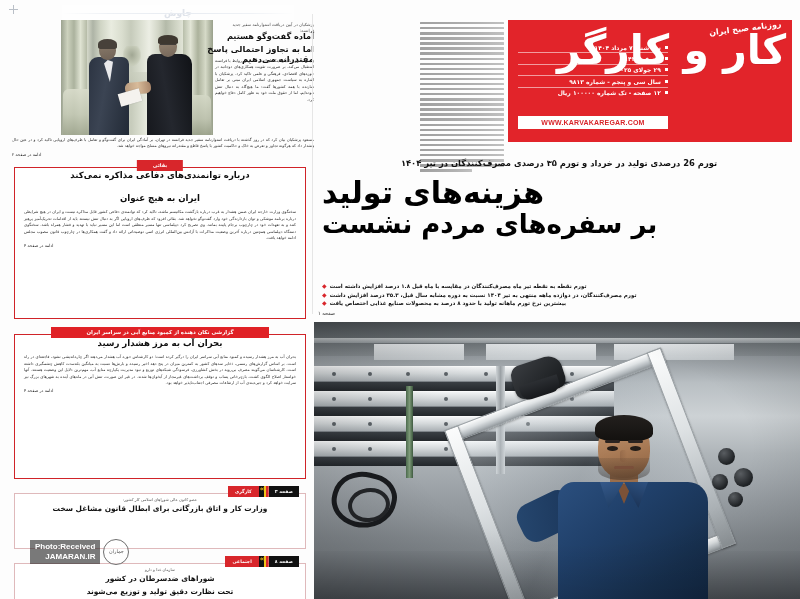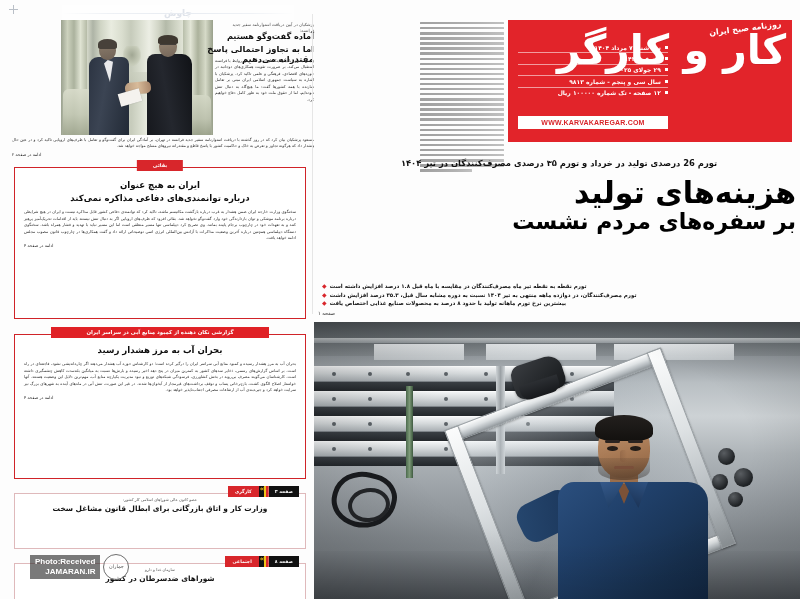--- a/index.html
+++ b/index.html
@@ -291,21 +291,21 @@
   }
   .sec-badge .nm {
     background: #d8262b; color: #fff;
     font-size: 4.6px; font-weight: bold;
     padding: 0 7px; display: flex; align-items: center;
     direction: rtl;
   }
 
   
   .watermark {
-    position: absolute; left: 24px; bottom: 15px;
+    position: absolute; left: 24px; bottom: 30px;
     display: flex; align-items: center; gap: 3px;
     z-index: 40;
   }
   .wm-logo {
     width: 26px; height: 26px; border-radius: 50%;
     border: 1px solid #6f6f6f;
     background: rgba(255,255,255,.55);
     display: flex; align-items: center; justify-content: center;
     font-size: 5px; color: #555; direction: rtl;
     line-height: 1.1; text-align: center;
@@ -378,29 +378,29 @@
   .main-kicker {
     position: absolute; left: 322px; top: 158px;
     width: 474px;
     font-size: 8.4px; font-weight: bold; color: #111;
     direction: rtl; text-align: center;
     letter-spacing: -.2px;
   }
   .main-head {
     position: absolute; left: 322px; top: 176px;
     width: 474px;
-    direction: rtl; text-align: right;
+    direction: rtl; text-align: left;
     color: #000;
   }
   .main-head .l1 {
     font-size: 30px; font-weight: bold; line-height: 1.12;
     letter-spacing: -1px; display: block;
   }
   .main-head .l2 {
-    font-size: 22px; font-weight: bold; line-height: 1.12;
+    font-size: 26px; font-weight: bold; line-height: 1.12;
     letter-spacing: -1px; display: block;
   }
   .main-bullets {
     position: absolute; left: 322px; top: 282px;
     width: 474px;
     direction: rtl; text-align: right;
   }
   .main-bullets .b {
     display: flex; align-items: flex-start; justify-content: flex-end;
     gap: 3px;
@@ -678,29 +678,29 @@
       <div class="body-text">رئیس جمهور با بیان اینکه ایران از گسترش روابط با فرانسه استقبال می‌کند، بر ضرورت تقویت همکاری‌های دوجانبه در حوزه‌های اقتصادی، فرهنگی و علمی تاکید کرد. پزشکیان با اشاره به سیاست جمهوری اسلامی ایران مبنی بر تعامل سازنده با همه کشورها گفت: ما هیچ‌گاه به دنبال تنش نبوده‌ایم، اما از حقوق ملت خود به طور کامل دفاع خواهیم کرد.</div>
     </div>
 
     <div class="lead-body-wide">
       <div class="body-text">مسعود پزشکیان بیان کرد که در روز گذشته با دریافت استوارنامه سفیر جدید فرانسه در تهران، بر آمادگی ایران برای گفت‌وگو و تعامل با طرف‌های اروپایی تاکید کرد و در عین حال هشدار داد که هرگونه تجاوز و تعرض به خاک و حاکمیت کشور با پاسخ قاطع و مقتدرانه نیروهای مسلح مواجه خواهد شد.</div>
       <div class="cont-link">ادامه در صفحه ۲</div>
     </div>
 
     <div class="card" style="left:8px; top:163px; width:292px; height:152px;">
       <div class="card-tag">بقائی</div>
+      <div class="card-head" style="padding:1px 8px 0;">درباره توانمندی‌های دفاعی مذاکره نمی‌کند</div>
       <div class="card-head" style="padding:11px 10px 0;">ایران به هیچ عنوان</div>
-      <div class="card-head" style="padding:1px 8px 0;">درباره توانمندی‌های دفاعی مذاکره نمی‌کند</div>
       <div class="body-text" style="padding:5px 9px 0;">سخنگوی وزارت خارجه ایران ضمن هشدار به غرب درباره بازگشت مکانیسم ماشه، تاکید کرد که توانمندی دفاعی کشور قابل مذاکره نیست و ایران در هیچ شرایطی درباره برنامه موشکی و توان بازدارندگی خود وارد گفت‌وگو نخواهد شد. بقائی افزود که طرف‌های اروپایی اگر به دنبال تنش نیستند باید از اقدامات تحریک‌آمیز پرهیز کنند و به تعهدات خود در چارچوب برجام پایبند بمانند. وی تصریح کرد دیپلماسی تنها مسیر منطقی است اما این مسیر نباید با تهدید و فشار همراه باشد. سخنگوی دستگاه دیپلماسی همچنین درباره آخرین وضعیت مذاکرات با آژانس بین‌المللی انرژی اتمی توضیحاتی ارائه داد و گفت همکاری‌ها در چارچوب قانون مصوب مجلس ادامه خواهد یافت.</div>
       <div class="cont-link" style="padding:1px 9px 0; text-align:left;">ادامه در صفحه ۴</div>
     </div>
 
     <div class="card" style="left:8px; top:330px; width:292px; height:145px;">
       <div class="card-tag-wide">گزارشی تکان دهنده از کمبود منابع آبی در سراسر ایران</div>
-      <div class="card-head" style="padding:9px 10px 0;text-align:center;">بحران آب به مرز هشدار رسید</div>
+      <div class="card-head" style="padding:2px 10px 0;text-align:center;">بحران آب به مرز هشدار رسید</div>
       <div class="body-text" style="padding:5px 9px 0;">بحران آب به مرز هشدار رسیده و کمبود منابع آبی سراسر ایران را درگیر کرده است؛ دو کارشناس حوزه آب هشدار می‌دهند اگر چاره‌اندیشی نشود، فاجعه‌ای در راه است. بر اساس گزارش‌های رسمی، ذخایر سدهای کشور به کمترین میزان در پنج دهه اخیر رسیده و بارش‌ها نسبت به میانگین بلندمدت کاهش چشمگیری داشته است. کارشناسان می‌گویند مصرف بی‌رویه در بخش کشاورزی، فرسودگی شبکه‌های توزیع و نبود مدیریت یکپارچه منابع آب، مهم‌ترین دلایل این وضعیت هستند. آنها خواستار اصلاح الگوی کشت، بازچرخانی پساب و توقف برداشت‌های غیرمجاز از آبخوان‌ها شدند. در غیر این صورت، تنش آبی در ماه‌های آینده به شهرهای بزرگ نیز سرایت خواهد کرد و جیره‌بندی آب از ارتفاعات مصرفی اجتناب‌ناپذیر خواهد بود.</div>
       <div class="cont-link" style="padding:1px 9px 0; text-align:left;">ادامه در صفحه ۴</div>
     </div>
 
     <div class="teaser" style="left:8px; top:489px; width:292px; height:56px;">
       <div class="sec-badge" style="left:auto; right:6px;">
         <span class="nm">کارگری</span>
         <span class="arrow"></span>
         <span class="pg">صفحه ۳</span>
       </div>
@@ -709,20 +709,21 @@
     </div>
 
     <div class="teaser" style="left:8px; top:559px; width:292px; height:40px;">
       <div class="sec-badge" style="left:auto; right:6px;">
         <span class="nm">اجتماعی</span>
         <span class="arrow"></span>
         <span class="pg">صفحه ۸</span>
       </div>
       <div class="teaser-eyebrow">سازمان غذا و دارو</div>
       <div class="teaser-head">شوراهای ضدسرطان در کشور</div>
+      <div class="teaser-head">تحت نظارت دقیق تولید و توزیع می‌شوند</div>
     </div>
 
     <div class="watermark">
       <div class="wm-logo">جماران</div>
       <div class="wm-text">
         <div>Photo:Received</div>
         <div>JAMARAN.IR</div>
       </div>
     </div>
   </div>

